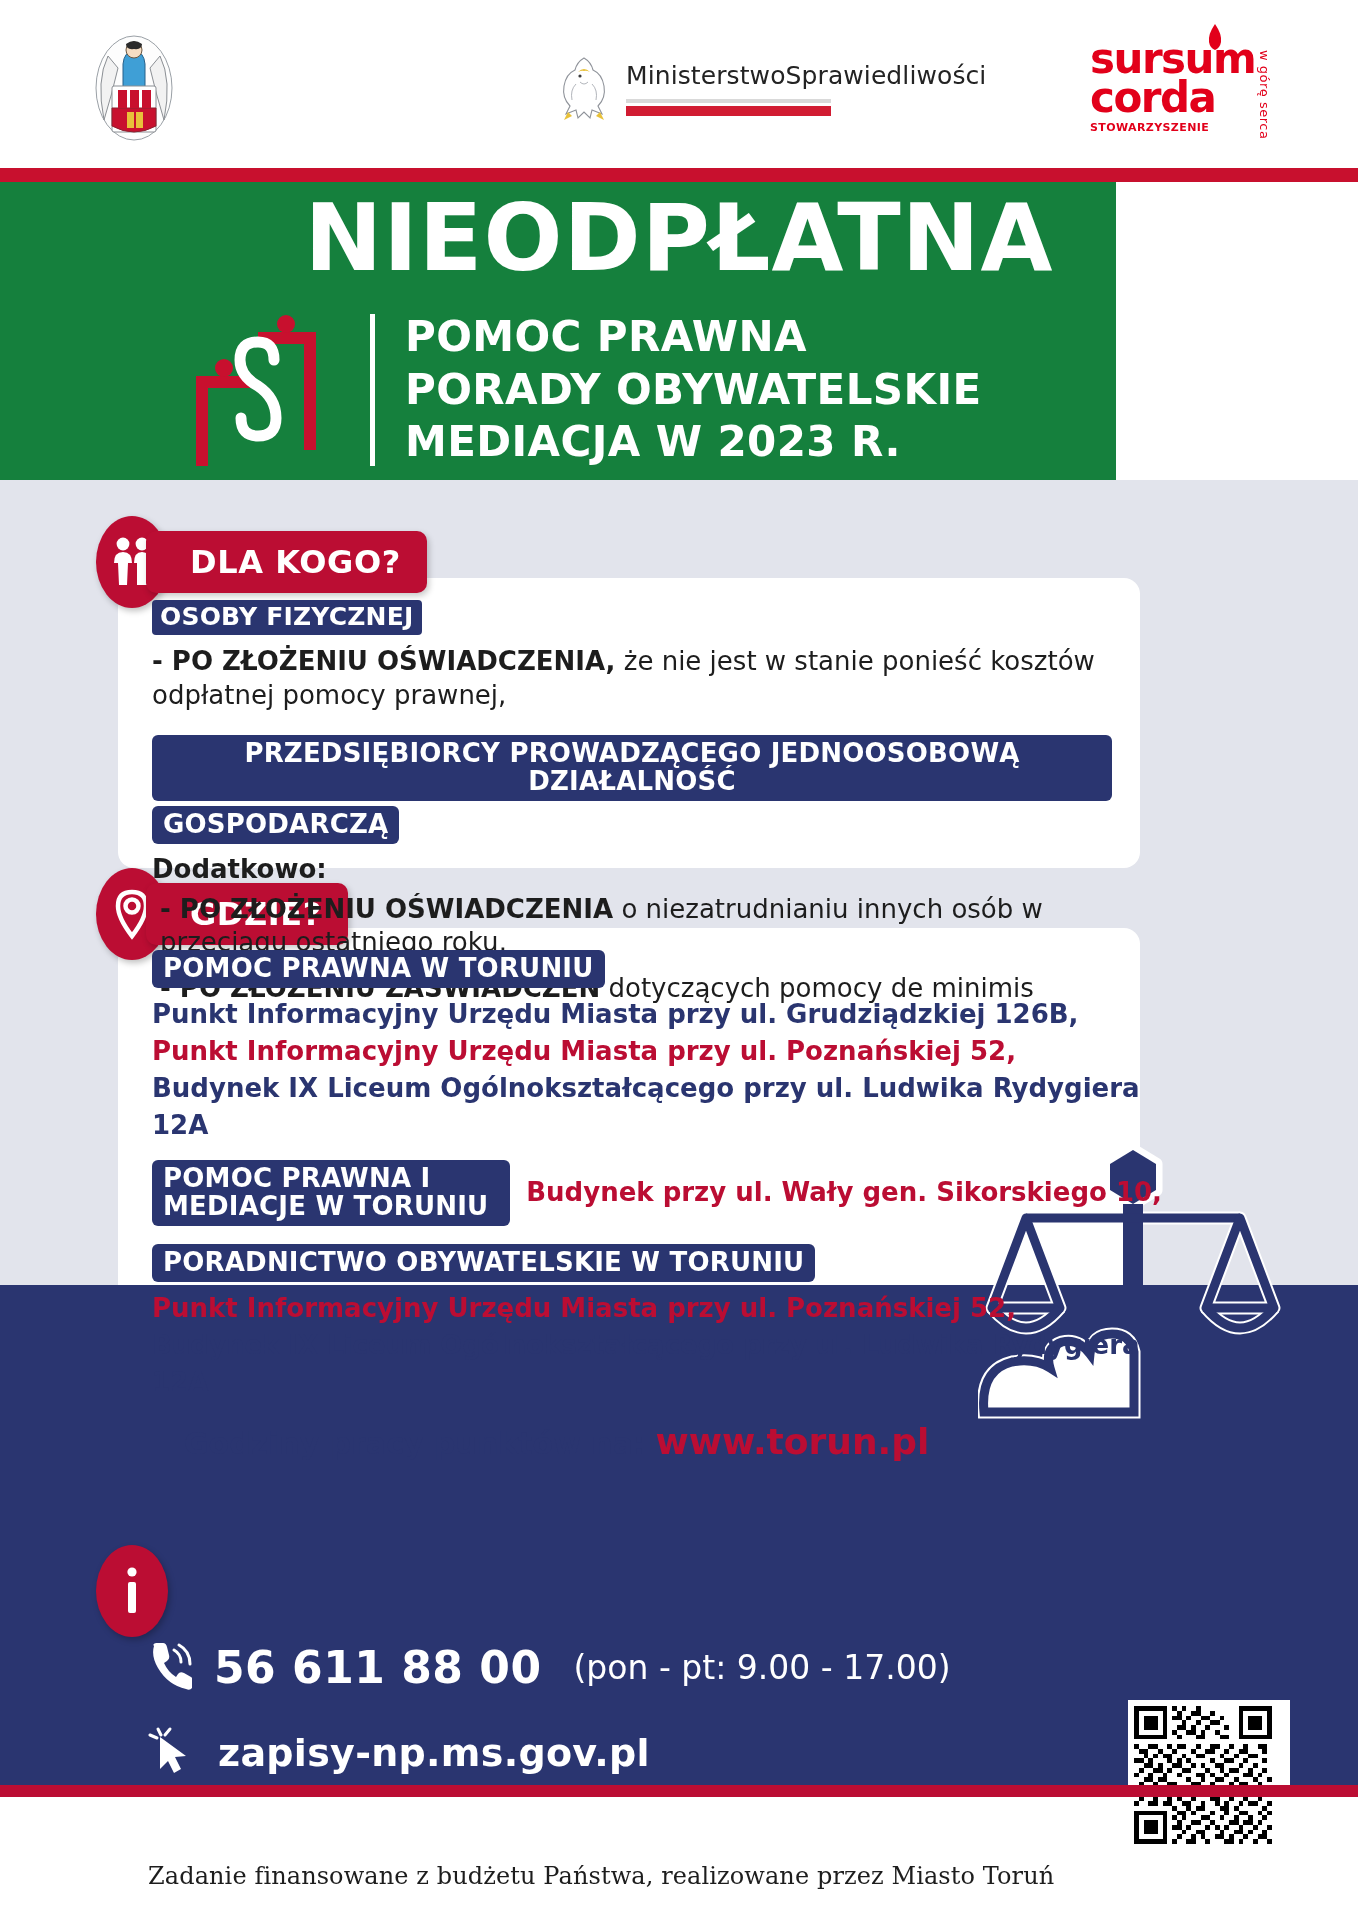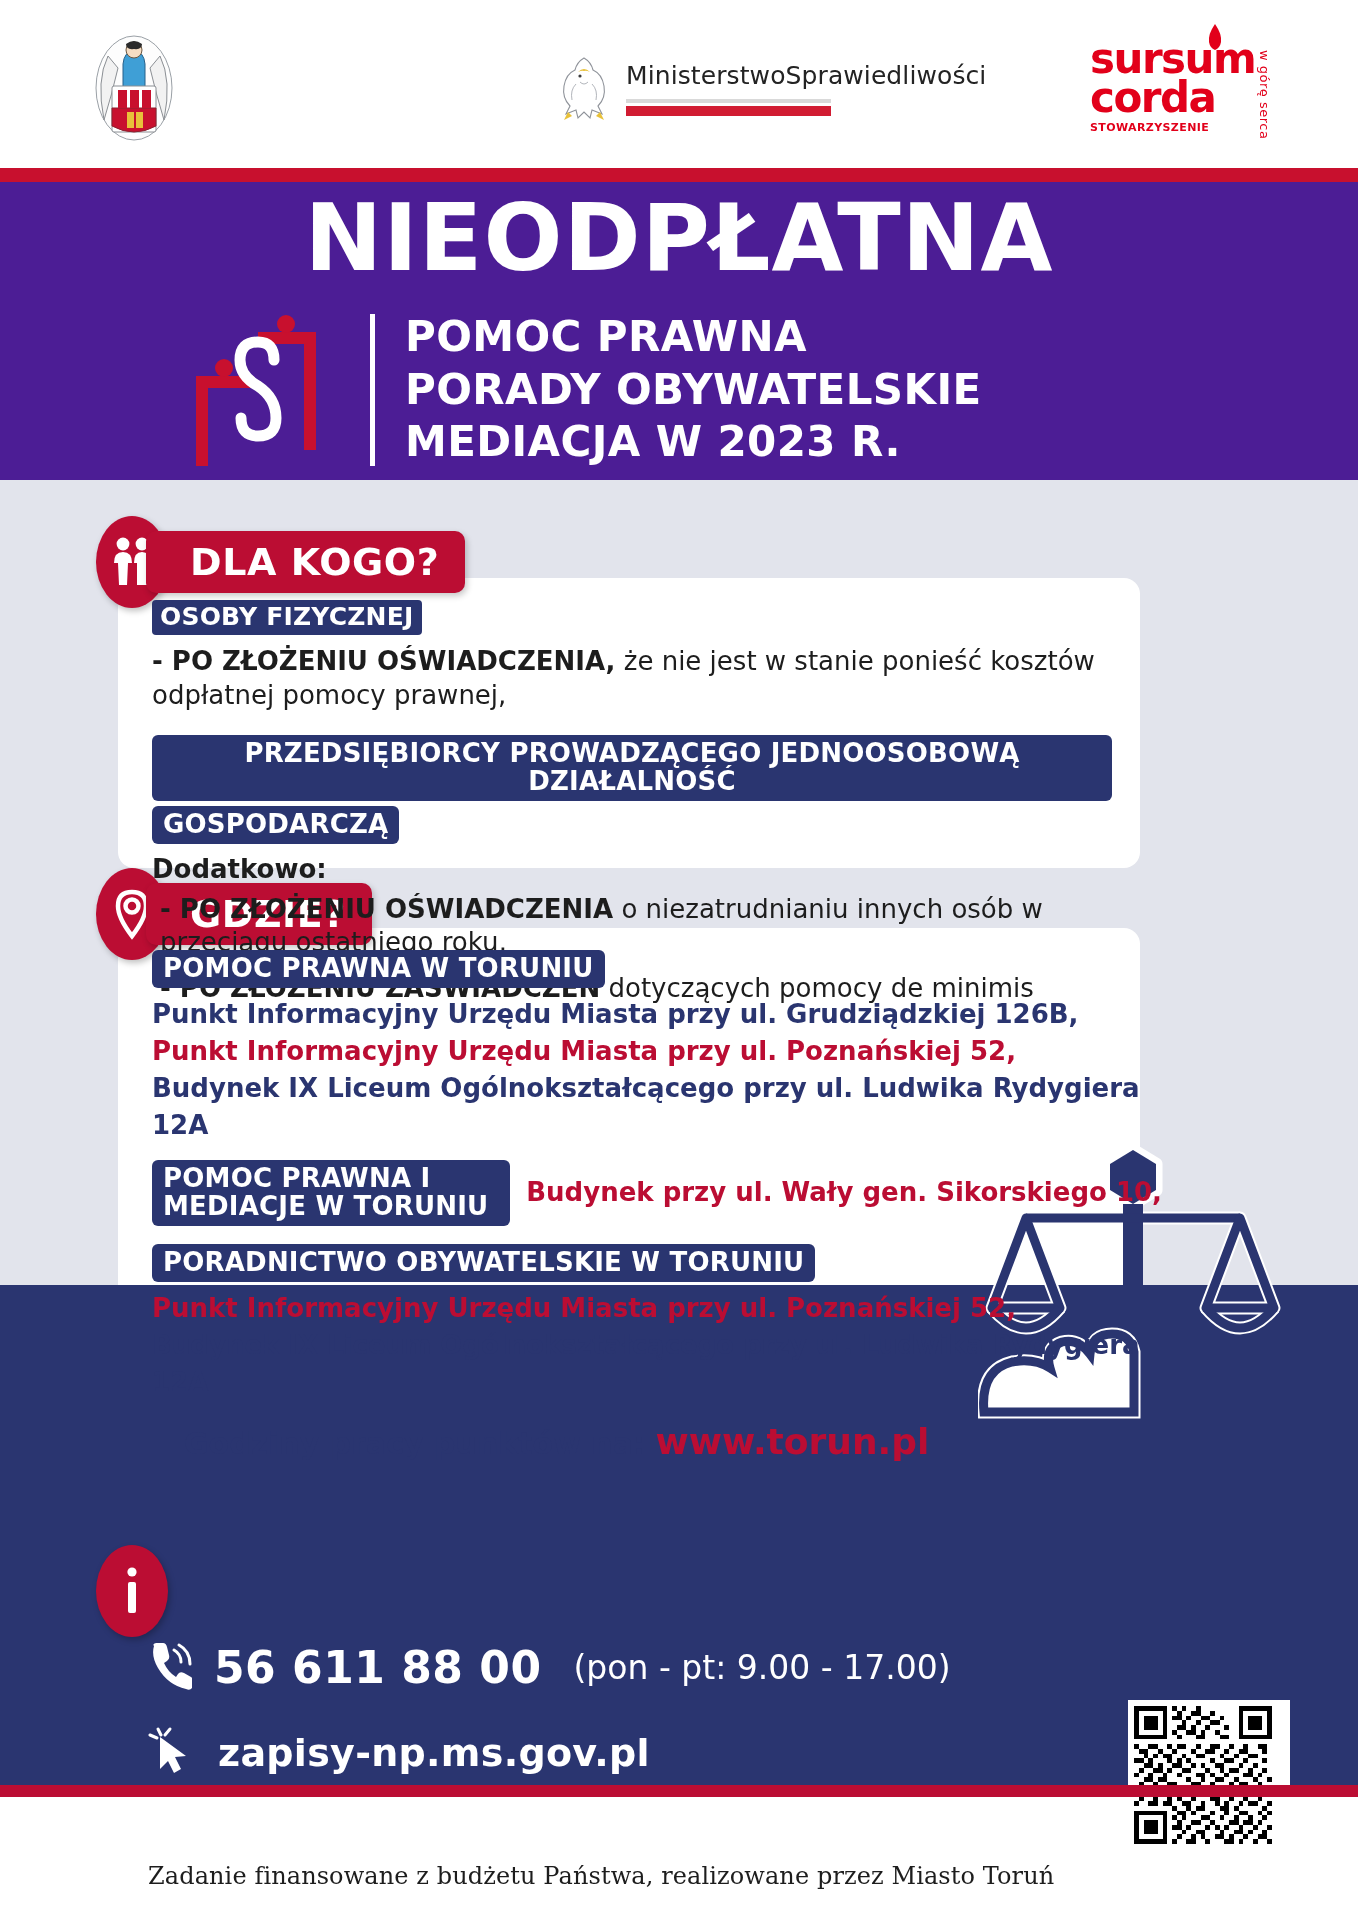--- a/index.html
+++ b/index.html
@@ -24,21 +24,21 @@
   .ms-rule2{margin-top:3px;width:205px;height:10px;background:#d11c32;}
   .logo-sursum{position:absolute;right:88px;top:40px;width:180px;height:102px;}
   .sc-line1{font-family:"DejaVu Sans", sans-serif;font-weight:bold;font-size:42px;color:#e2001a;letter-spacing:-1.5px;line-height:.92;}
   .sc-line2{font-family:"DejaVu Sans", sans-serif;font-weight:bold;font-size:42px;color:#e2001a;letter-spacing:-1.5px;line-height:.92;}
   .sc-small{font-family:"DejaVu Sans", sans-serif;font-weight:bold;font-size:11px;color:#e2001a;letter-spacing:.4px;margin-top:4px;}
   .sc-side{position:absolute;right:-2px;top:10px;writing-mode:vertical-rl;font-family:"DejaVu Sans", sans-serif;font-size:13px;color:#e2001a;letter-spacing:.5px;}
   .sc-flame{position:absolute;left:116px;top:-16px;width:18px;height:26px;}
 
   
   .red-bar-top{position:absolute;top:168px;left:0;width:1358px;height:14px;background:#c8102e;}
-  .banner{position:absolute;top:182px;left:0;width:1358px;height:298px;background:#4c1d95;}
+  .banner{position:absolute;top:182px;left:0;width:1116px;height:298px;background:#15803d;}
   .banner-title{
     position:absolute;top:10px;left:0;width:1358px;text-align:center;
     font-family:"DejaVu Sans", sans-serif;font-weight:bold;font-size:93px;color:#ffffff;
     letter-spacing:1px;line-height:1;
   }
   .banner-row{position:absolute;top:128px;left:158px;display:flex;align-items:center;}
   .para-logo{position:relative;width:196px;height:160px;flex:0 0 auto;}
   .divider{width:5px;height:152px;background:#fff;margin:0 30px 0 16px;}
   .banner-sub{display:flex;flex-direction:column;justify-content:center;}
   .banner-sub div{
@@ -55,21 +55,21 @@
     position:relative;width:72px;height:92px;border-radius:50%;
     background:#bb0d33;display:flex;align-items:center;justify-content:center;
     box-shadow:2px 3px 6px rgba(0,0,0,.25);
   }
   .pill .tag{
     position:relative;margin-left:-22px;height:62px;background:#bb0d33;
     border-radius:10px;display:flex;align-items:center;padding:0 26px 0 44px;
     box-shadow:2px 3px 6px rgba(0,0,0,.22);
   }
   .pill .tag span{
-    font-family:"DejaVu Sans", sans-serif;font-weight:bold;font-size:38px;color:#fff;letter-spacing:.6px;white-space:nowrap;
+    font-family:"DejaVu Sans", sans-serif;font-weight:bold;font-size:32px;color:#fff;letter-spacing:.6px;white-space:nowrap;
   }
 
   
   .card{position:absolute;background:#ffffff;border-radius:16px;}
   .lbl-navy{
     display:inline-block;background:#2a3570;color:#fff;
     font-family:"DejaVu Sans", sans-serif;font-weight:bold;font-size:25px;
     padding:3px 8px 5px 8px;border-radius:4px;line-height:1.08;letter-spacing:.2px;
   }
   .lbl-navy.big{font-size:26px;border-radius:6px;padding:4px 11px 6px 11px;}

